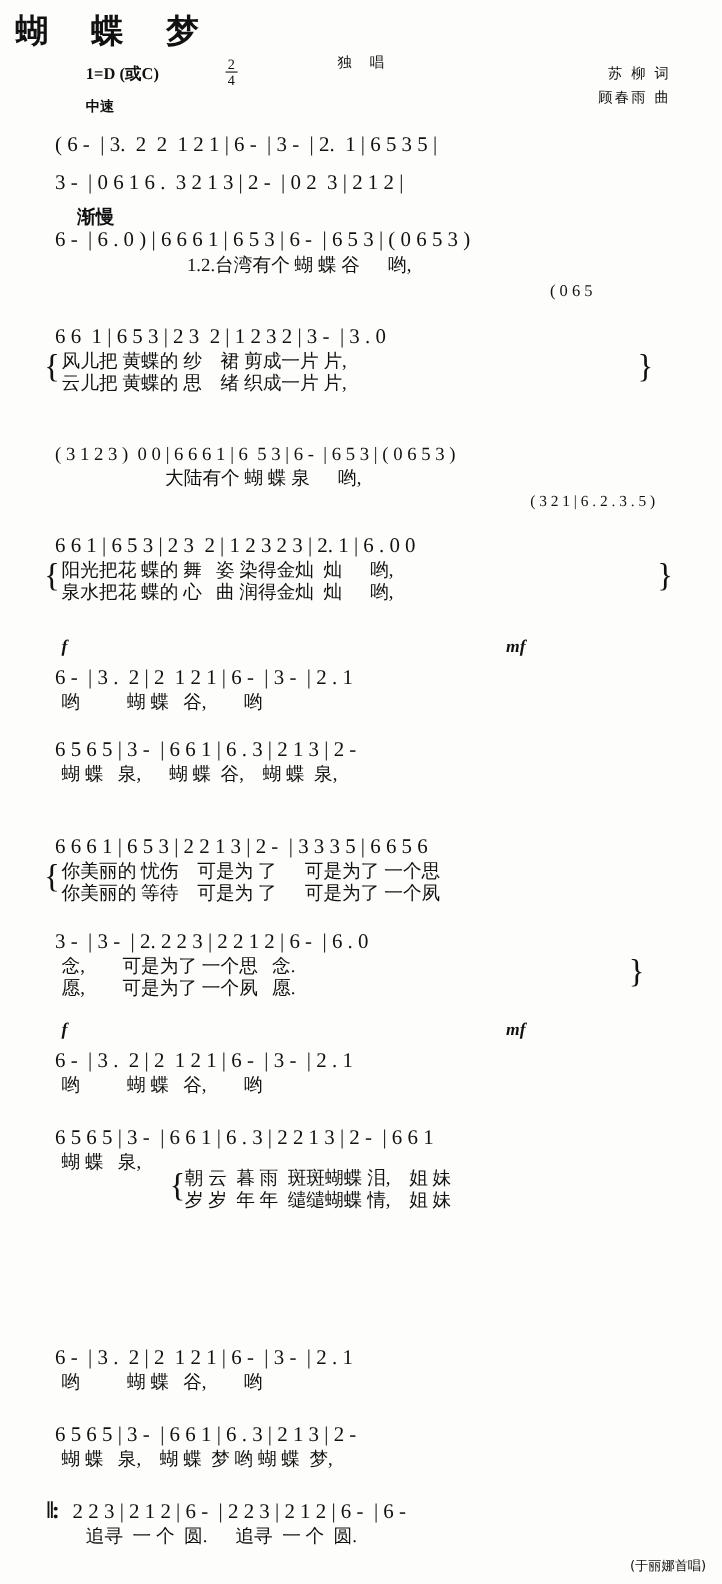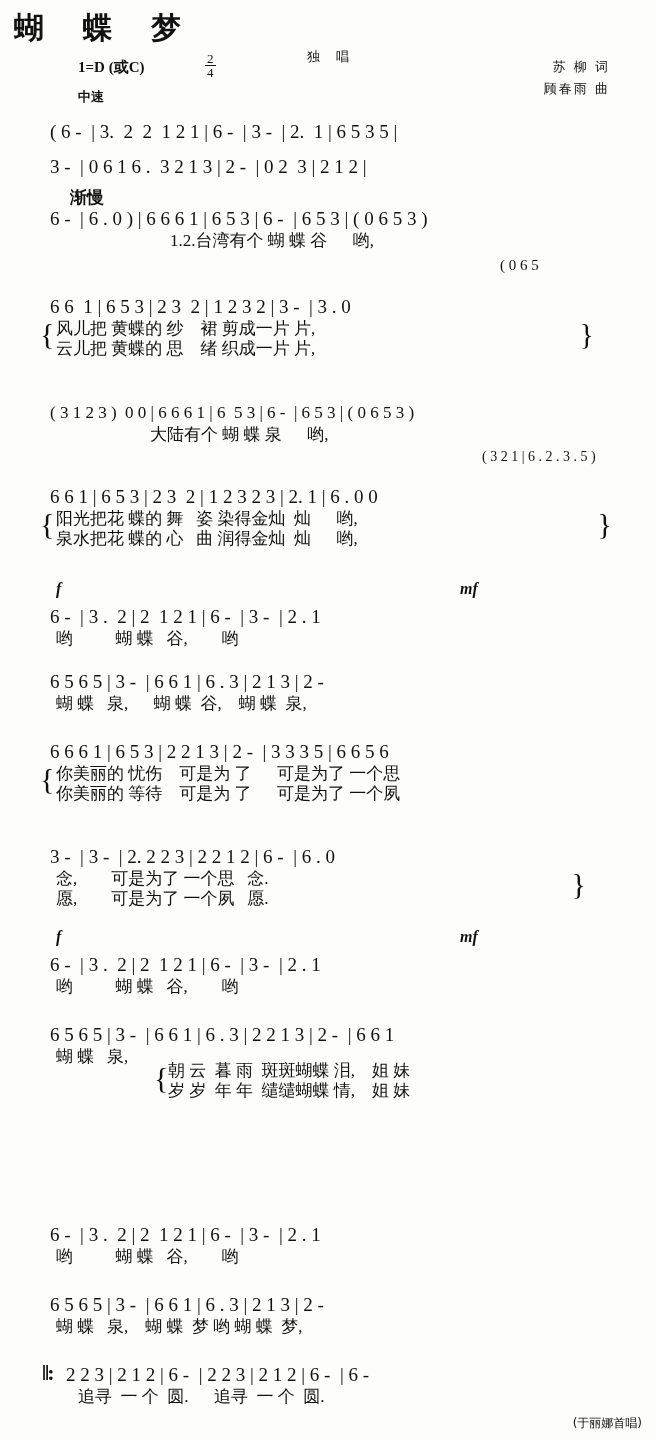--- a/index.html
+++ b/index.html
@@ -132,21 +132,21 @@
     <div class="dyn" style="position:absolute;top:0;left:410px;">mf</div>
     <div class="notes" style="margin-top:20px;">6 -  | 3 .  2 | 2  1 2 1 | 6 -  | 3 -  | 2 . 1</div>
     <div class="lyrics" style="padding-left:6px;">哟          蝴 蝶   谷,        哟</div>
   </div>
 
   <div class="system" style="top:665px;">
     <div class="notes">6 5 6 5 | 3 -  | 6 6 1 | 6 . 3 | 2 1 3 | 2 -</div>
     <div class="lyrics" style="padding-left:6px;">蝴 蝶   泉,      蝴 蝶  谷,    蝴 蝶  泉,</div>
   </div>
 
-  <div class="system" style="top:735px;">
+  <div class="system" style="top:753px;">
     <div class="notes">6 6 6 1 | 6 5 3 | 2 2 1 3 | 2 -  | 3 3 3 5 | 6 6 5 6</div>
     <div class="brace" style="top:30px;">{</div>
     <div class="lyrics" style="padding-left:6px;">你美丽的 忧伤    可是为 了      可是为了 一个思</div>
     <div class="lyrics" style="padding-left:6px;">你美丽的 等待    可是为 了      可是为了 一个夙</div>
   </div>
 
   <div class="system" style="top:840px;">
     <div class="notes">3 -  | 3 -  | 2. 2 2 3 | 2 2 1 2 | 6 -  | 6 . 0</div>
     <div class="lyrics" style="padding-left:6px;">念,        可是为了 一个思   念.</div>
     <div class="lyrics" style="padding-left:6px;">愿,        可是为了 一个夙   愿.</div>

